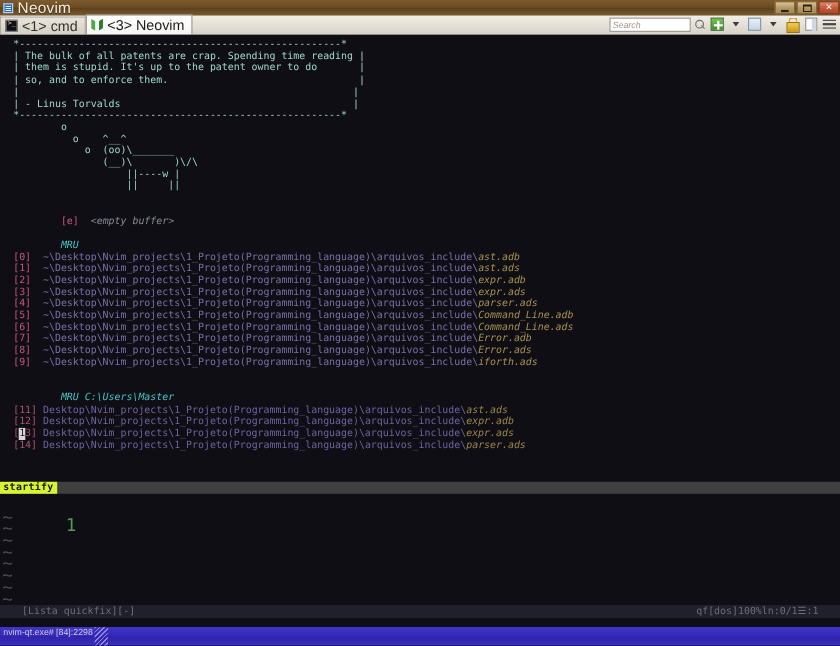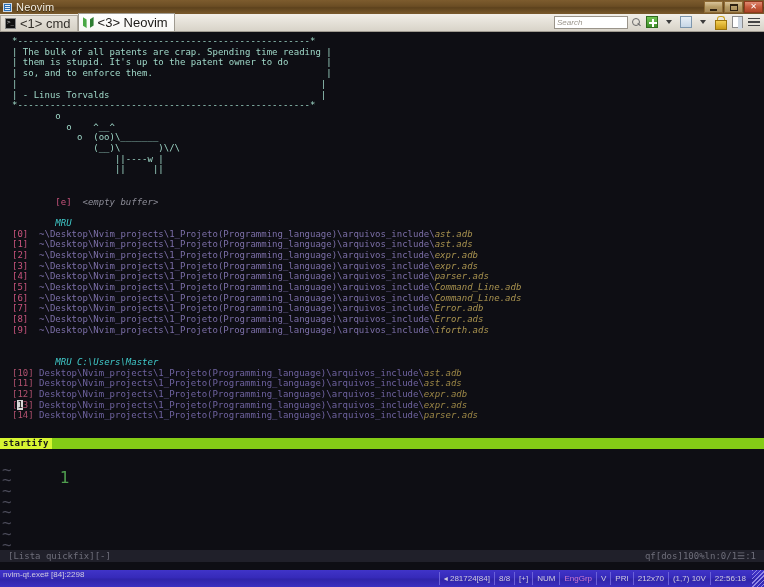--- a/index.html
+++ b/index.html
@@ -20,21 +20,21 @@
   .tb-icon {
     width: 9px; height: 9px; margin-left: 3px; margin-right: 4px;
     background: #2a6fb5; border: 1px solid #cfd9e4; position: relative;
     display: inline-block;
   }
   .tb-icon::after {
     content: ""; position: absolute; left: 1px; top: 1px; right: 1px; bottom: 1px;
     background: repeating-linear-gradient(to bottom, #e9eef4 0 1px, #2a6fb5 1px 2px);
   }
   .tb-title {
-    font-family: "Liberation Sans", sans-serif; font-size: 11px; color: #f2ecdf;
+    font-family: "Liberation Sans", sans-serif; font-size: 14px; color: #f2ecdf;
     text-shadow: 0 1px 0 #3a2a10; white-space: nowrap; letter-spacing: .2px;
   }
   .tb-buttons { position: absolute; right: 1px; top: 1px; display: flex; gap: 1px; }
   .tb-btn {
     width: 19px; height: 12px; border: 1px solid #8d6a34;
     background: linear-gradient(to bottom, #d9c49b 0%, #b59a64 50%, #a3885a 100%);
     display: flex; align-items: center; justify-content: center;
     font-family: "Liberation Sans", sans-serif; font-size: 8px; color: #2e2112;
     line-height: 1;
   }
@@ -159,42 +159,42 @@
   .blank { height: 10.7px; }
 
   .cursor-blk {
     display: inline-block; background: #d8d8d8; color: #1a1a1a;
     width: 5.42px; text-align: center;
   }
 
   
   .statusline-top {
     position: absolute; left: 0; top: 438px; width: 764px; height: 11px;
-    background: #84cc16;
+    background: #404040;
   }
   .sl-badge {
     position: absolute; left: 0; top: 0; height: 11px; padding: 0 3px;
     background: #d7f531; color: #1a1a1a;
     font-family: "DejaVu Sans Mono", monospace; font-size: 9px; line-height: 11px;
     font-weight: bold; letter-spacing: .3px;
   }
 
   .lower {
     position: absolute; left: 0; top: 449px; width: 764px; height: 101px;
     background: #0e0e14; padding-left: 2px;
   }
   .lnum { color: #4f9e4f; }
   .tilde { color: #4a4a58; }
 
   .statusline-bot {
     position: absolute; left: 0; top: 550px; width: 764px; height: 12px;
     background: #20202a; color: #6e6e7a;
     font-family: "DejaVu Sans Mono", monospace; font-size: 9px; line-height: 12px;
     display: flex; align-items: center; justify-content: space-between;
-    padding: 0 8px;
+    padding: 0 20px;
   }
   .sl-right { display: flex; gap: 0; align-items: flex-end; }
 
   
   .conemu {
     position: absolute; left: 0; top: 570px; width: 764px; height: 17px;
     background: linear-gradient(to bottom, #4034c8 0%, #3529b8 48%, #2f24a8 52%, #3b2fc0 100%);
     font-family: "Liberation Sans", sans-serif; font-size: 8px; color: #cfcadf;
     display: flex; 
   }
@@ -309,21 +309,20 @@
           <div class="row"><span class="idx">[7]</span>  <span class="path">~\Desktop\Nvim_projects\1_Projeto(Programming_language)\arquivos_include\</span><span class="fname">Error.adb</span></div>
           <div class="row"><span class="idx">[8]</span>  <span class="path">~\Desktop\Nvim_projects\1_Projeto(Programming_language)\arquivos_include\</span><span class="fname">Error.ads</span></div>
           <div class="row"><span class="idx">[9]</span>  <span class="path">~\Desktop\Nvim_projects\1_Projeto(Programming_language)\arquivos_include\</span><span class="fname">iforth.ads</span></div>
         </div>
       <div class="blank"></div>
       <div class="row">
         <span class="hdr">MRU C:\Users\Master</span>
       </div>
       <div class="blank"></div>
       <div id="mru2">
-          <div class="row"><span class="idx2">[10]</span> <span class="path2">Desktop\Nvim_projects\1_Projeto(Programming_language)\arquivos_include\</span><span class="fname2">ast.adb</span></div>
           <div class="row"><span class="idx2">[11]</span> <span class="path2">Desktop\Nvim_projects\1_Projeto(Programming_language)\arquivos_include\</span><span class="fname2">ast.ads</span></div>
           <div class="row"><span class="idx2">[12]</span> <span class="path2">Desktop\Nvim_projects\1_Projeto(Programming_language)\arquivos_include\</span><span class="fname2">expr.adb</span></div>
           <div class="row"><span class="idx2">[</span><span class="cursor-blk">1</span><span class="idx2">3]</span> <span class="path2">Desktop\Nvim_projects\1_Projeto(Programming_language)\arquivos_include\</span><span class="fname2">expr.ads</span></div>
           <div class="row"><span class="idx2">[14]</span> <span class="path2">Desktop\Nvim_projects\1_Projeto(Programming_language)\arquivos_include\</span><span class="fname2">parser.ads</span></div>
         </div>
     </div>
   </div>
 
   <div class="statusline-top">
     <div class="sl-badge">startify</div>
@@ -352,28 +351,16 @@
       <span>[dos]</span>
       <span>100%</span>
       <span>ln:0/1</span>
       <span>☰</span>
       <span>:1</span>
     </span>
   </div>
 
   <div class="conemu">
     <span class="ce-left">nvim-qt.exe# [84]:2298</span>
-    <span class="ce-right" id="ce-cells">
-        <span class="ce-cell">◂ 281724[84]</span>
-        <span class="ce-cell">8/8</span>
-        <span class="ce-cell">[+]</span>
-        <span class="ce-cell">NUM</span>
-        <span class="ce-cell pink">EngGrp</span>
-        <span class="ce-cell">V</span>
-        <span class="ce-cell">PRI</span>
-        <span class="ce-cell">212x70</span>
-        <span class="ce-cell">(1,7) 10V</span>
-        <span class="ce-cell">22:56:18</span>
-      </span>
     <span class="ce-grip"></span>
   </div>
 
 </div>
 
 </body></html>

